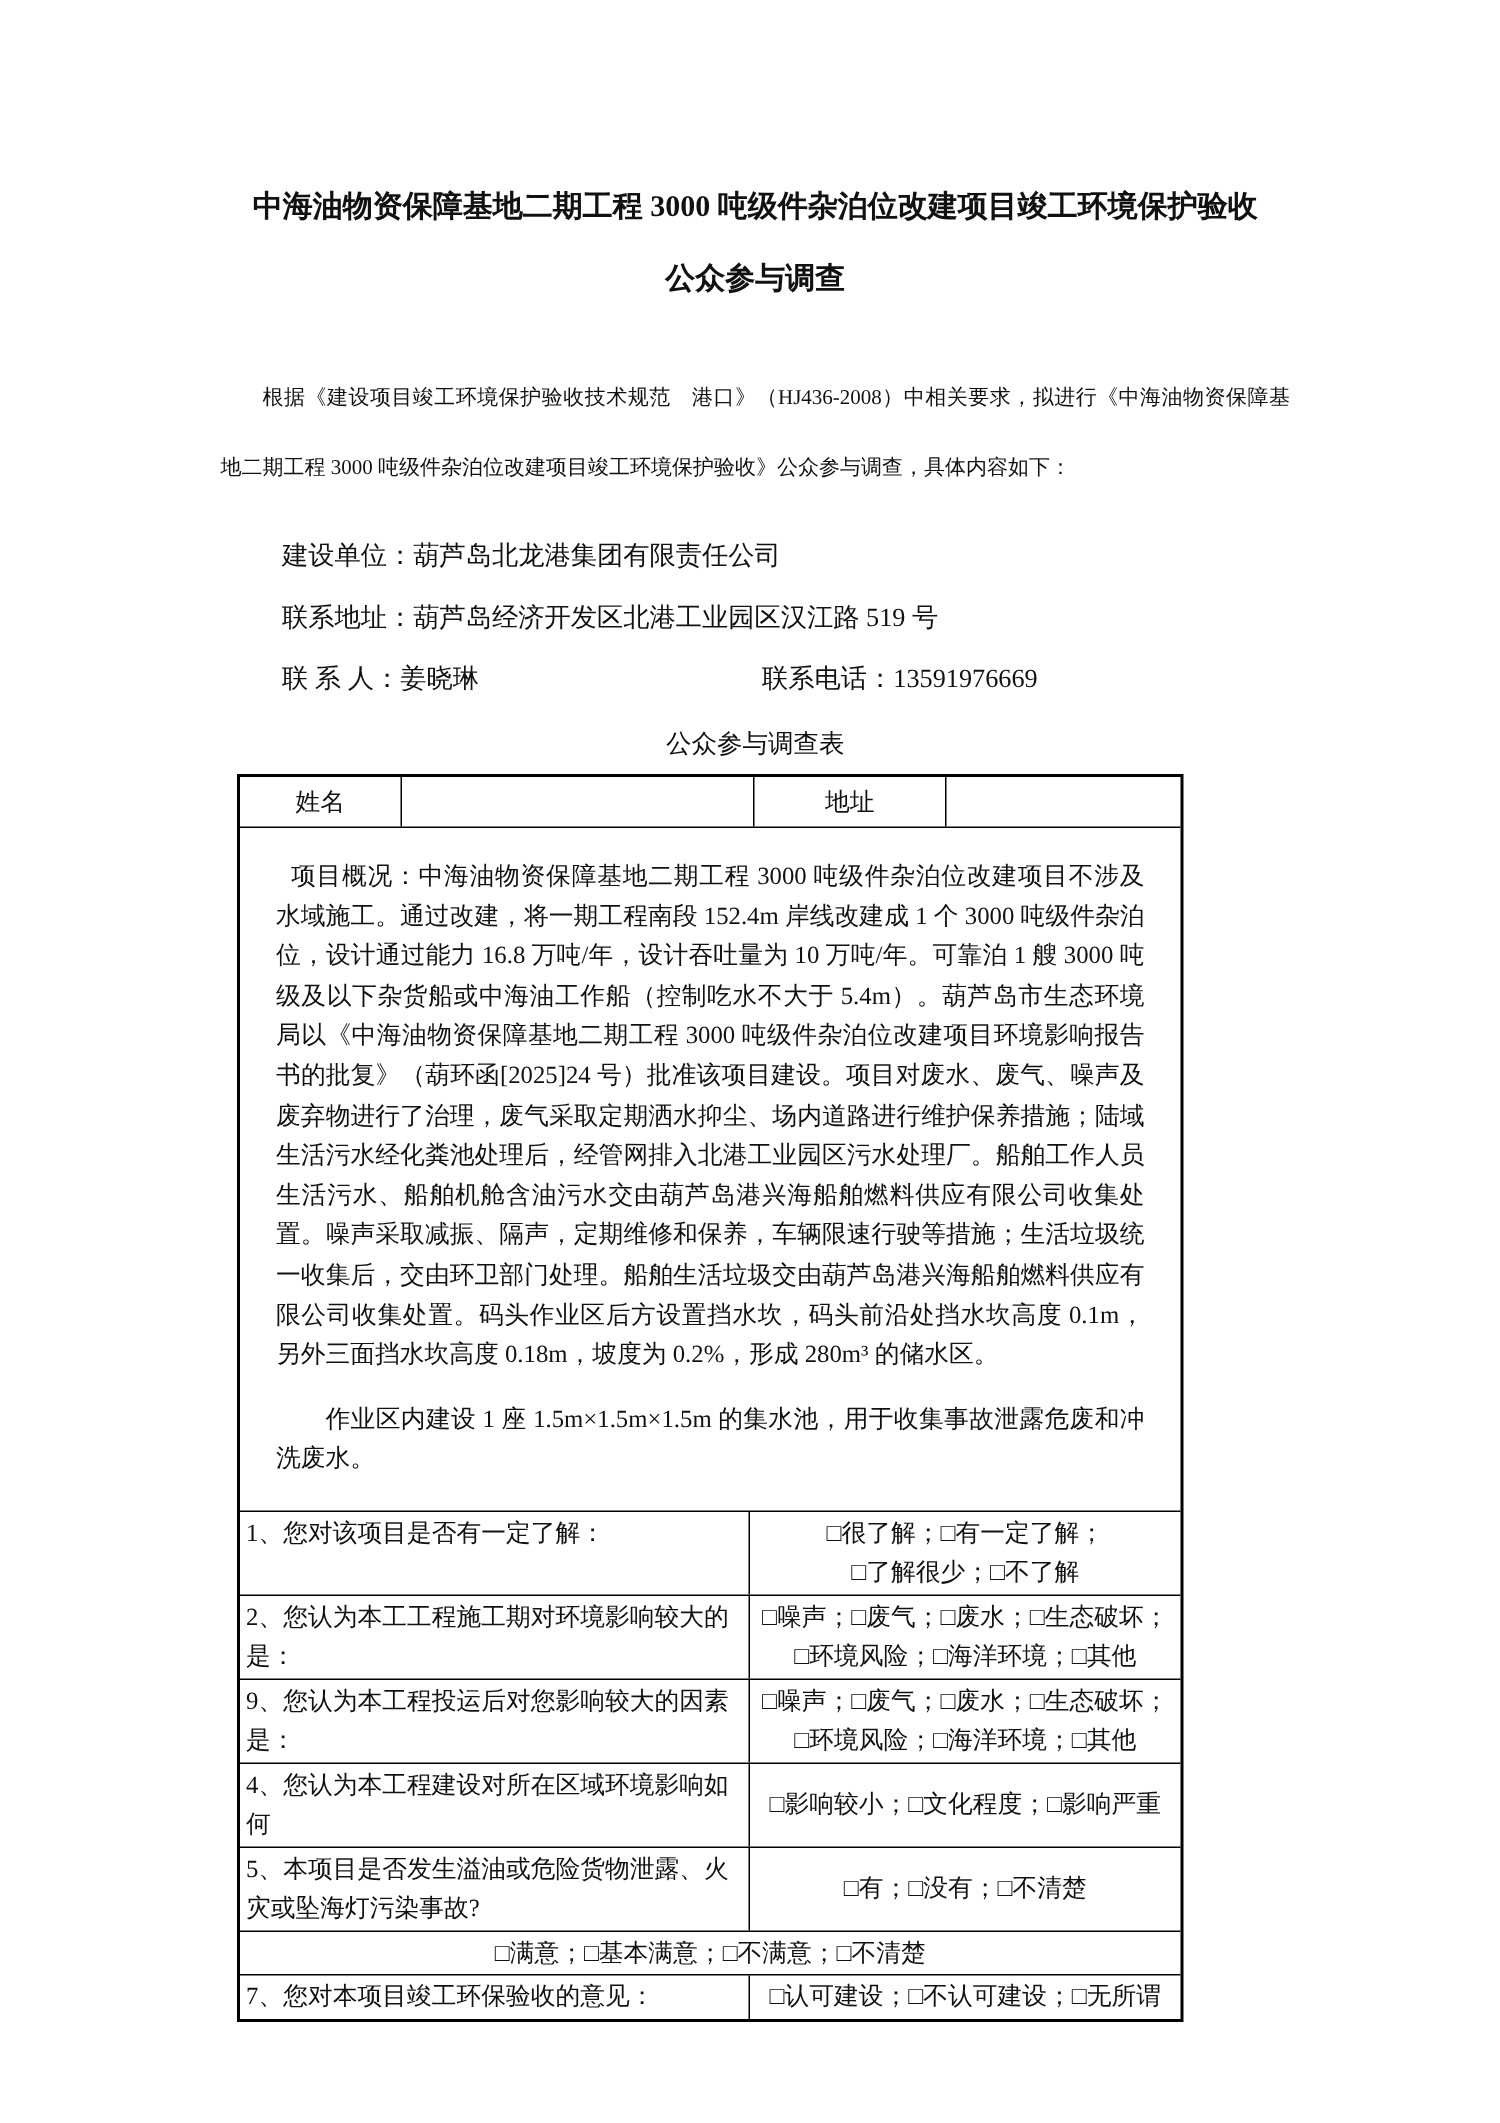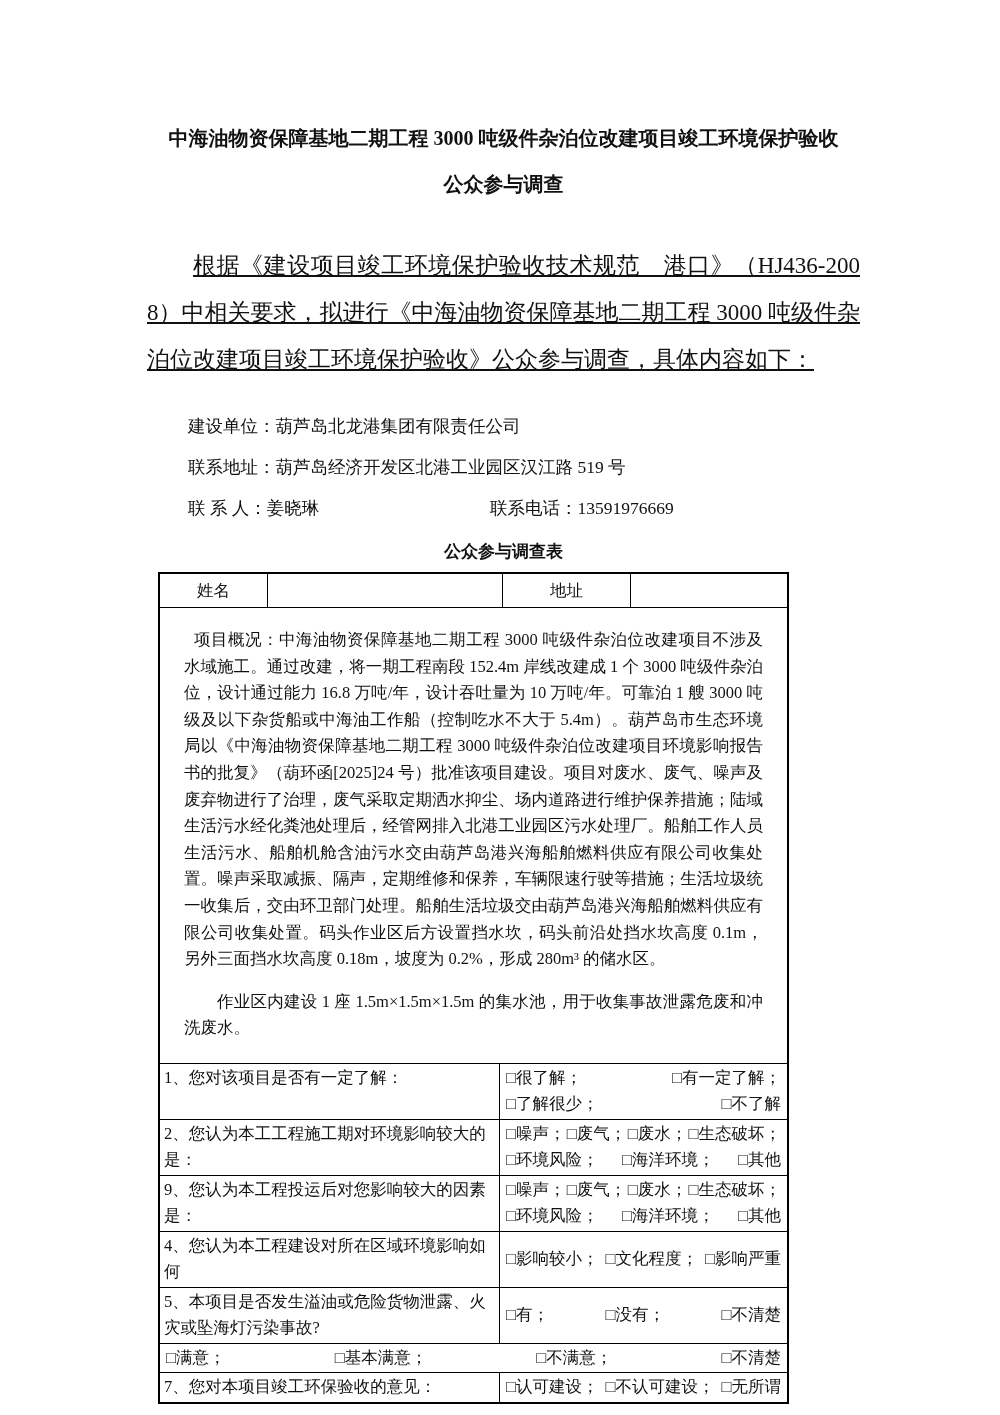--- a/index.html
+++ b/index.html
@@ -20,47 +20,45 @@
   }
   .title {
     text-align: center;
     font-weight: bold;
     font-size: 20px;
     line-height: 24px;
     margin: 0;
   }
   .title.second {
     margin-top: 24px;
-    font-family: Liberation Mono, monospace;
   }
   .intro {
     margin-top: 44px;
-    font-size: 23px;
+    font-size: 14px;
     line-height: 47px;
     text-indent: 2em;
     text-align: justify;
     word-break: break-all;
-    text-decoration: underline;
   }
   .info-line {
     font-size: 17.5px;
     line-height: 41px;
     padding-left: 41px;
     position: relative;
   }
   .info-line .phone-part {
     position: absolute;
-    left: 343px;
+    left: 361px;
     top: 0;
     text-align: center;
   }
   .table-caption {
     margin-top: 11px;
     text-align: center;
-    font-weight: bold;
+    font-weight: normal;
     font-size: 17px;
     line-height: 24px;
   }
   
   .form-table {
     margin-top: 8px;
     margin-left: 11px;
     width: 631px;
     border: 2px solid #000;
     box-sizing: border-box;
@@ -102,21 +100,21 @@
     word-break: break-all;
   }
   .q-row .a-cell {
     text-align: center;
     line-height: 26.5px;
     padding: 1px 6px;
     word-break: break-all;
     flex-wrap: wrap;
   }
   .w-q { width: 339px; }
-  .w-a { width: 388px; flex: 1; justify-content: space-between; }
+  .w-a { width: 388px; flex: 1; }
   .min1 { min-height: 34px; }
   .min2 { min-height: 54px; }
   .min-s { min-height: 26px; }
   .footer-row .t-cell {
     justify-content: flex-start;
     align-items: flex-start;
     min-height: 35px;
     line-height: 26.5px;
   }
   .opt { white-space: nowrap; }

